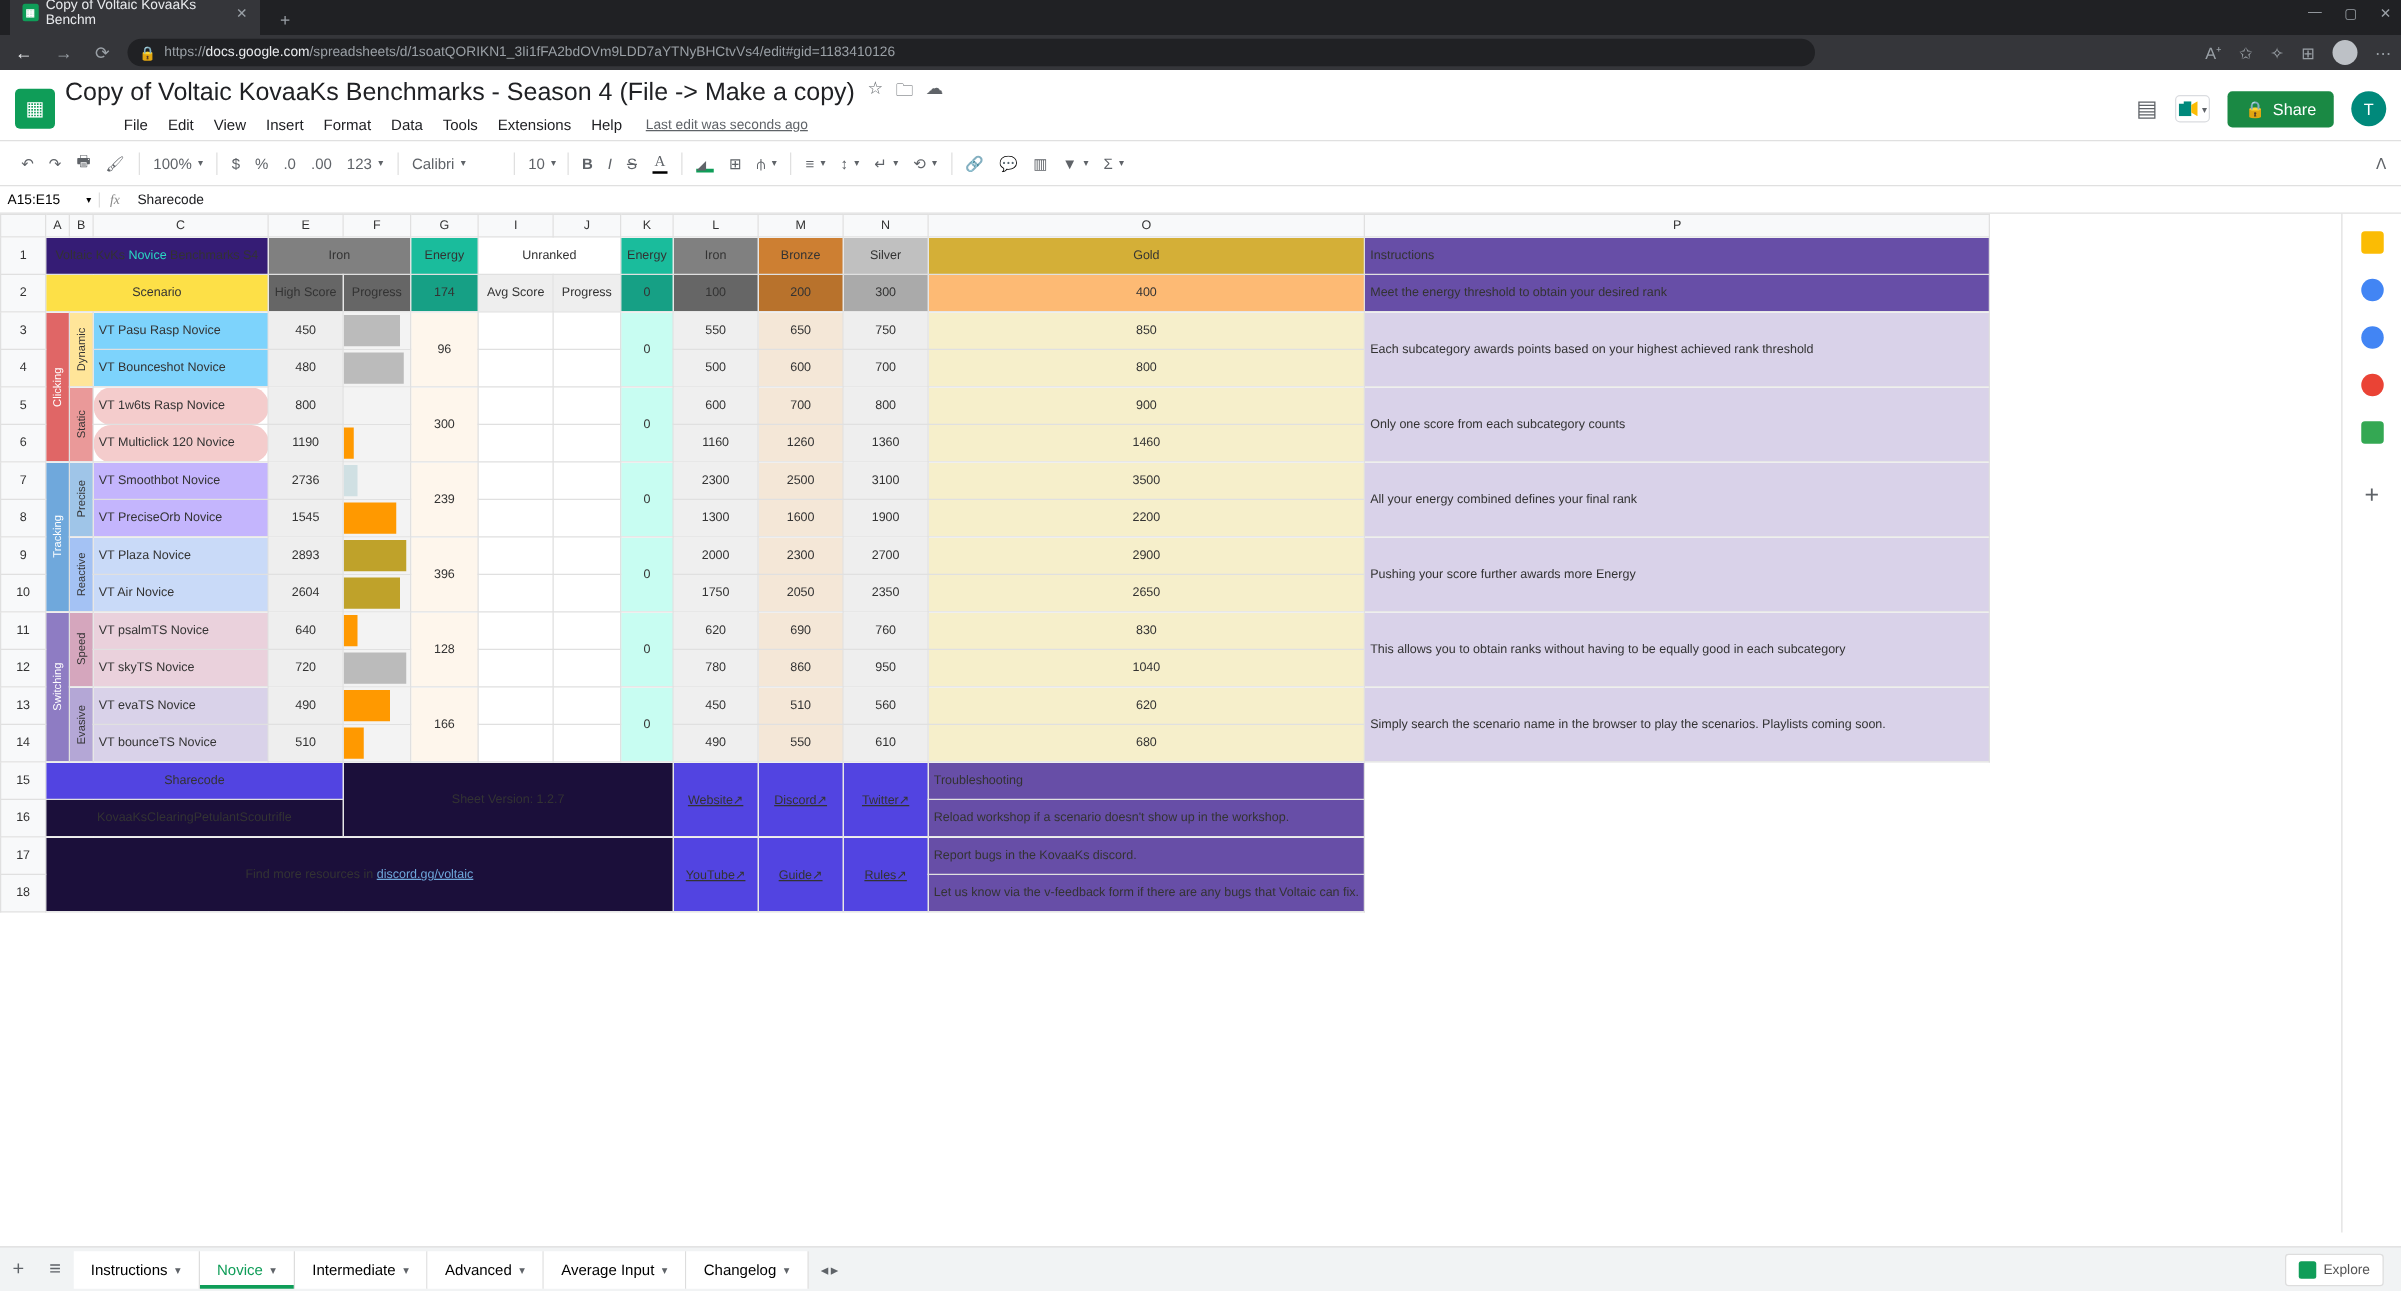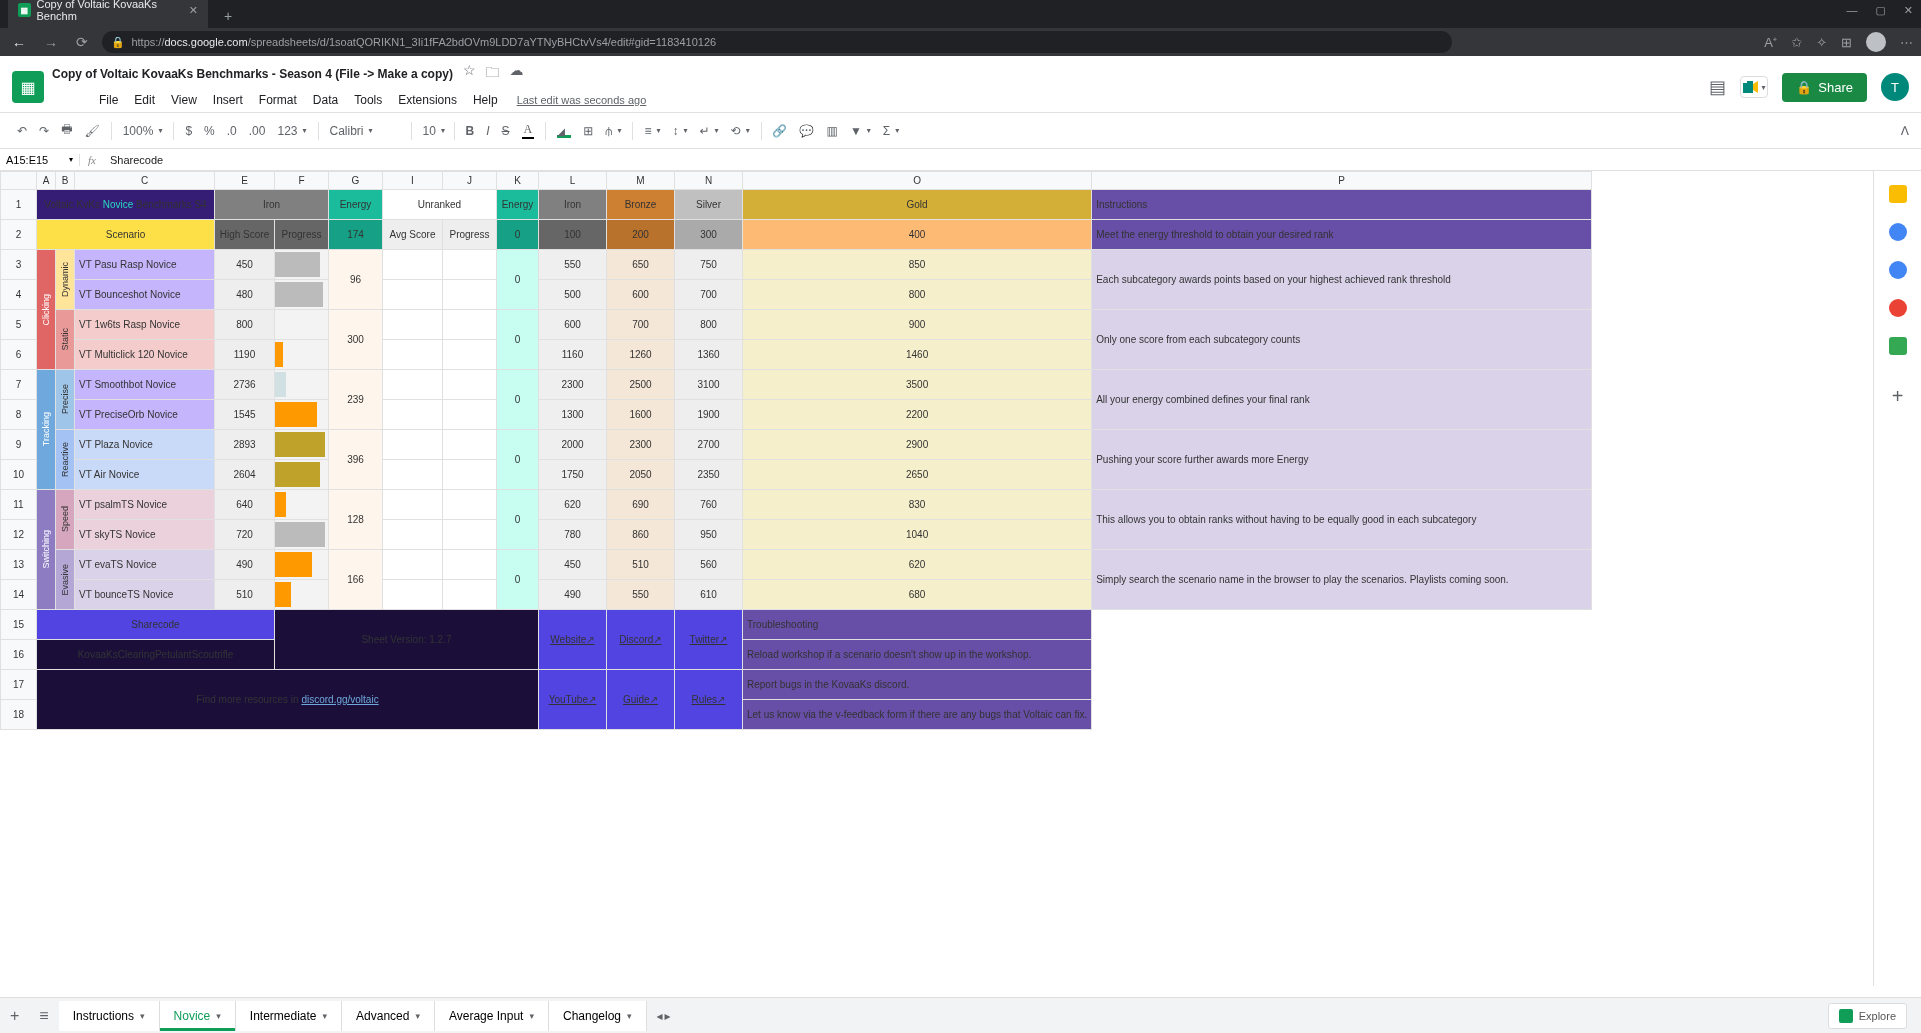--- a/index.html
+++ b/index.html
@@ -18,21 +18,21 @@
 .url-box { flex: 1; background: #202124; border-radius: 14px; height: 22px; display: flex; align-items: center; padding: 0 10px; color: #9aa0a6; font-size: 11px; gap: 6px; max-width: 1350px; }
 .url-text { white-space: nowrap; }
 .url-host { color: #e8eaed; }
 .addr-right { display: flex; gap: 14px; color: #9aa0a6; font-size: 13px; align-items: center; margin-left: auto; }
 .avatar-circle { width: 20px; height: 20px; border-radius: 50%; background: #bdc1c6; }
 
 
 .sheets-header { background: #fff; padding: 6px 12px 0; border-bottom: 1px solid #e0e0e0; }
 .title-row { display: flex; align-items: center; gap: 8px; }
 .sheets-logo { width: 32px; height: 32px; background: #0f9d58; border-radius: 4px; display: flex; align-items: center; justify-content: center; color: #fff; font-size: 16px; }
-.doc-title { font-size: 12px; color: #202124; font-weight: bold; }
+.doc-title { font-size: 20px; color: #202124; }
 .title-icons { display: flex; gap: 10px; color: #5f6368; font-size: 14px; }
 .header-right { margin-left: auto; display: flex; align-items: center; gap: 14px; }
 .comment-icon { color: #5f6368; font-size: 18px; }
 .meet-icon { width: 28px; height: 22px; border: 1px solid #dadce0; border-radius: 4px; display: flex; align-items: center; justify-content: center;}
 .share-btn { background: #1a8944; color: #fff; border-radius: 4px; padding: 7px 14px; font-size: 13px; display: flex; align-items: center; gap: 6px; cursor: pointer; }
 .user-avatar { width: 28px; height: 28px; border-radius: 50%; background: #00897b; color: #fff; display: flex; align-items: center; justify-content: center; font-size: 13px; }
 .menu-row { display: flex; gap: 2px; padding: 4px 0 2px 40px; font-size: 12px; color: #202124; align-items: center; }
 .menu-item { padding: 3px 7px; cursor: pointer; }
 .last-edit { color: #5f6368; text-decoration: underline; margin-left: 10px; font-size: 11px; }
 
@@ -92,22 +92,22 @@
 
 .cat-click { background: #e06666; }
 .cat-track { background: #6fa8dc; }
 .cat-switch { background: #8e7cc3; }
 .sub-dyn { background: #ffe599; }
 .sub-static { background: #ea9999; }
 .sub-precise { background: #9fc5e8; }
 .sub-reactive { background: #a4c2f4; }
 .sub-speed { background: #d5a6bd; }
 .sub-evasive { background: #b4a7d6; }
-.scen-dyn { background: #c4b5fd; }
-.scen-static { background: #f4cccc; }
+.scen-dyn { background: #7dd3fc; }
+.scen-static { background: #f4cccc; border-radius: 14px; }
 .scen-precise { background: #c4b5fd; }
 .scen-reactive { background: #c9daf8; }
 .scen-speed { background: #ead1dc; }
 .scen-evasive { background: #d9d2e9; }
 
 .hs-cell { background: #eee; }
 .prog-cell { background: #f3f3f3; position: relative; padding: 0 !important; }
 .prog-fill { position: absolute; top: 2px; bottom: 2px; left: 0; }
 .prog-silver { background: #bbb; }
 .prog-orange { background: #f90; }

